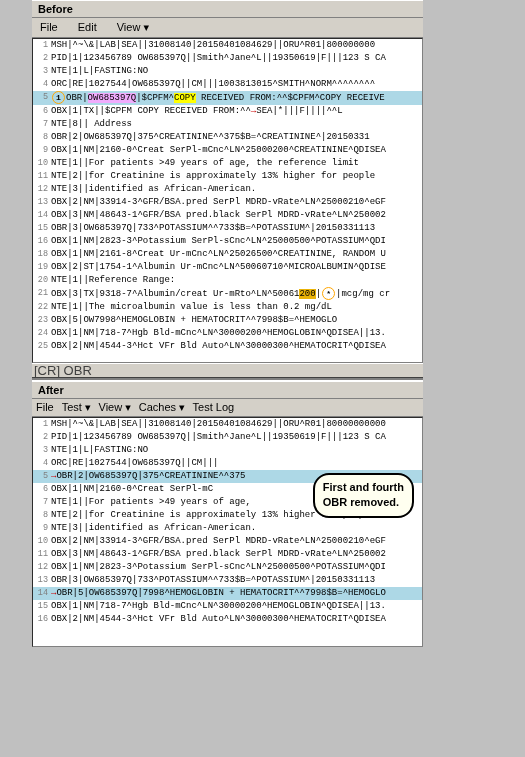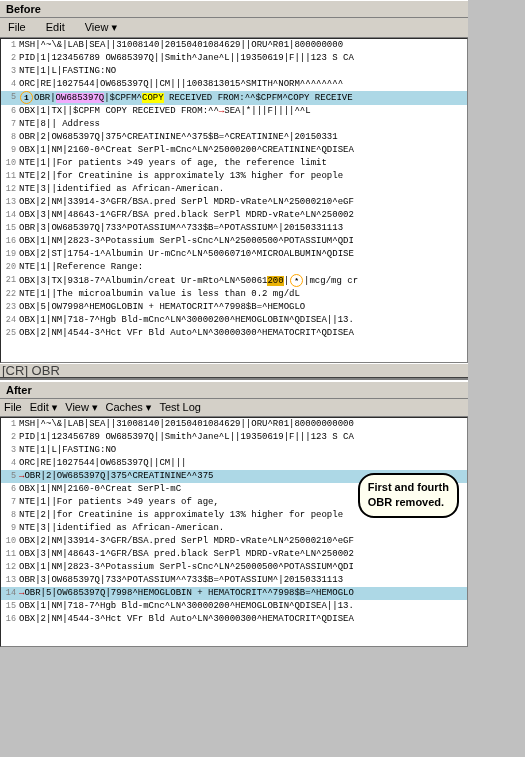--- a/index.html
+++ b/index.html
@@ -6,22 +6,23 @@
     body {
       font-family: 'Courier New', Courier, monospace;
       font-size: 10px;
       background: #c0c0c0;
       width: 525px;
       min-height: 757px;
       overflow: hidden;
     }
 
     .window {
-      width: 468px;
+      width: 423px;
       background: #c0c0c0;
+      padding-left: 32px;
     }
 
     
     .menubar {
       background: #d4d0c8;
       border-bottom: 1px solid #808080;
       padding: 2px 4px;
       display: flex;
       gap: 12px;
       font-size: 11px;
@@ -256,20 +257,24 @@
         <span class="ln">15</span>
         <span class="lc">OBR|3|OW685397Q|733^POTASSIUM^^733$B=^POTASSIUM^|20150331113</span>
       </div>
 
       <div class="line">
         <span class="ln">16</span>
         <span class="lc">OBX|1|NM|2823-3^Potassium SerPl-sCnc^LN^25000500^POTASSIUM^QDI</span>
       </div>
 
 
+      <div class="line">
+        <span class="ln">18</span>
+        <span class="lc">OBX|1|NM|2161-8^Creat Ur-mCnc^LN^25026500^CREATININE, RANDOM U</span>
+      </div>
 
       <div class="line">
         <span class="ln">19</span>
         <span class="lc">OBX|2|ST|1754-1^Albumin Ur-mCnc^LN^50060710^MICROALBUMIN^QDISE</span>
       </div>
 
       <div class="line">
         <span class="ln">20</span>
         <span class="lc">NTE|1||Reference Range:</span>
       </div>
@@ -303,21 +308,21 @@
       <span>[CR] OBR</span>
     </div>
   </div>
 
   <div class="divider"></div>
 
   <div class="after-section">
     <div class="section-label">After</div>
     <div class="menubar-after">
       <span>File</span>
-      <span>Edit ▾</span>
+      <span>Test ▾</span>
       <span>View ▾</span>
       <span>Caches ▾</span>
       <span>Test Log</span>
     </div>
     <div class="code-area-after" style="position:relative;">
 
       <div class="callout-box">
         <span>First and fourth</span><br>
         <span>OBR removed.</span>
       </div>

